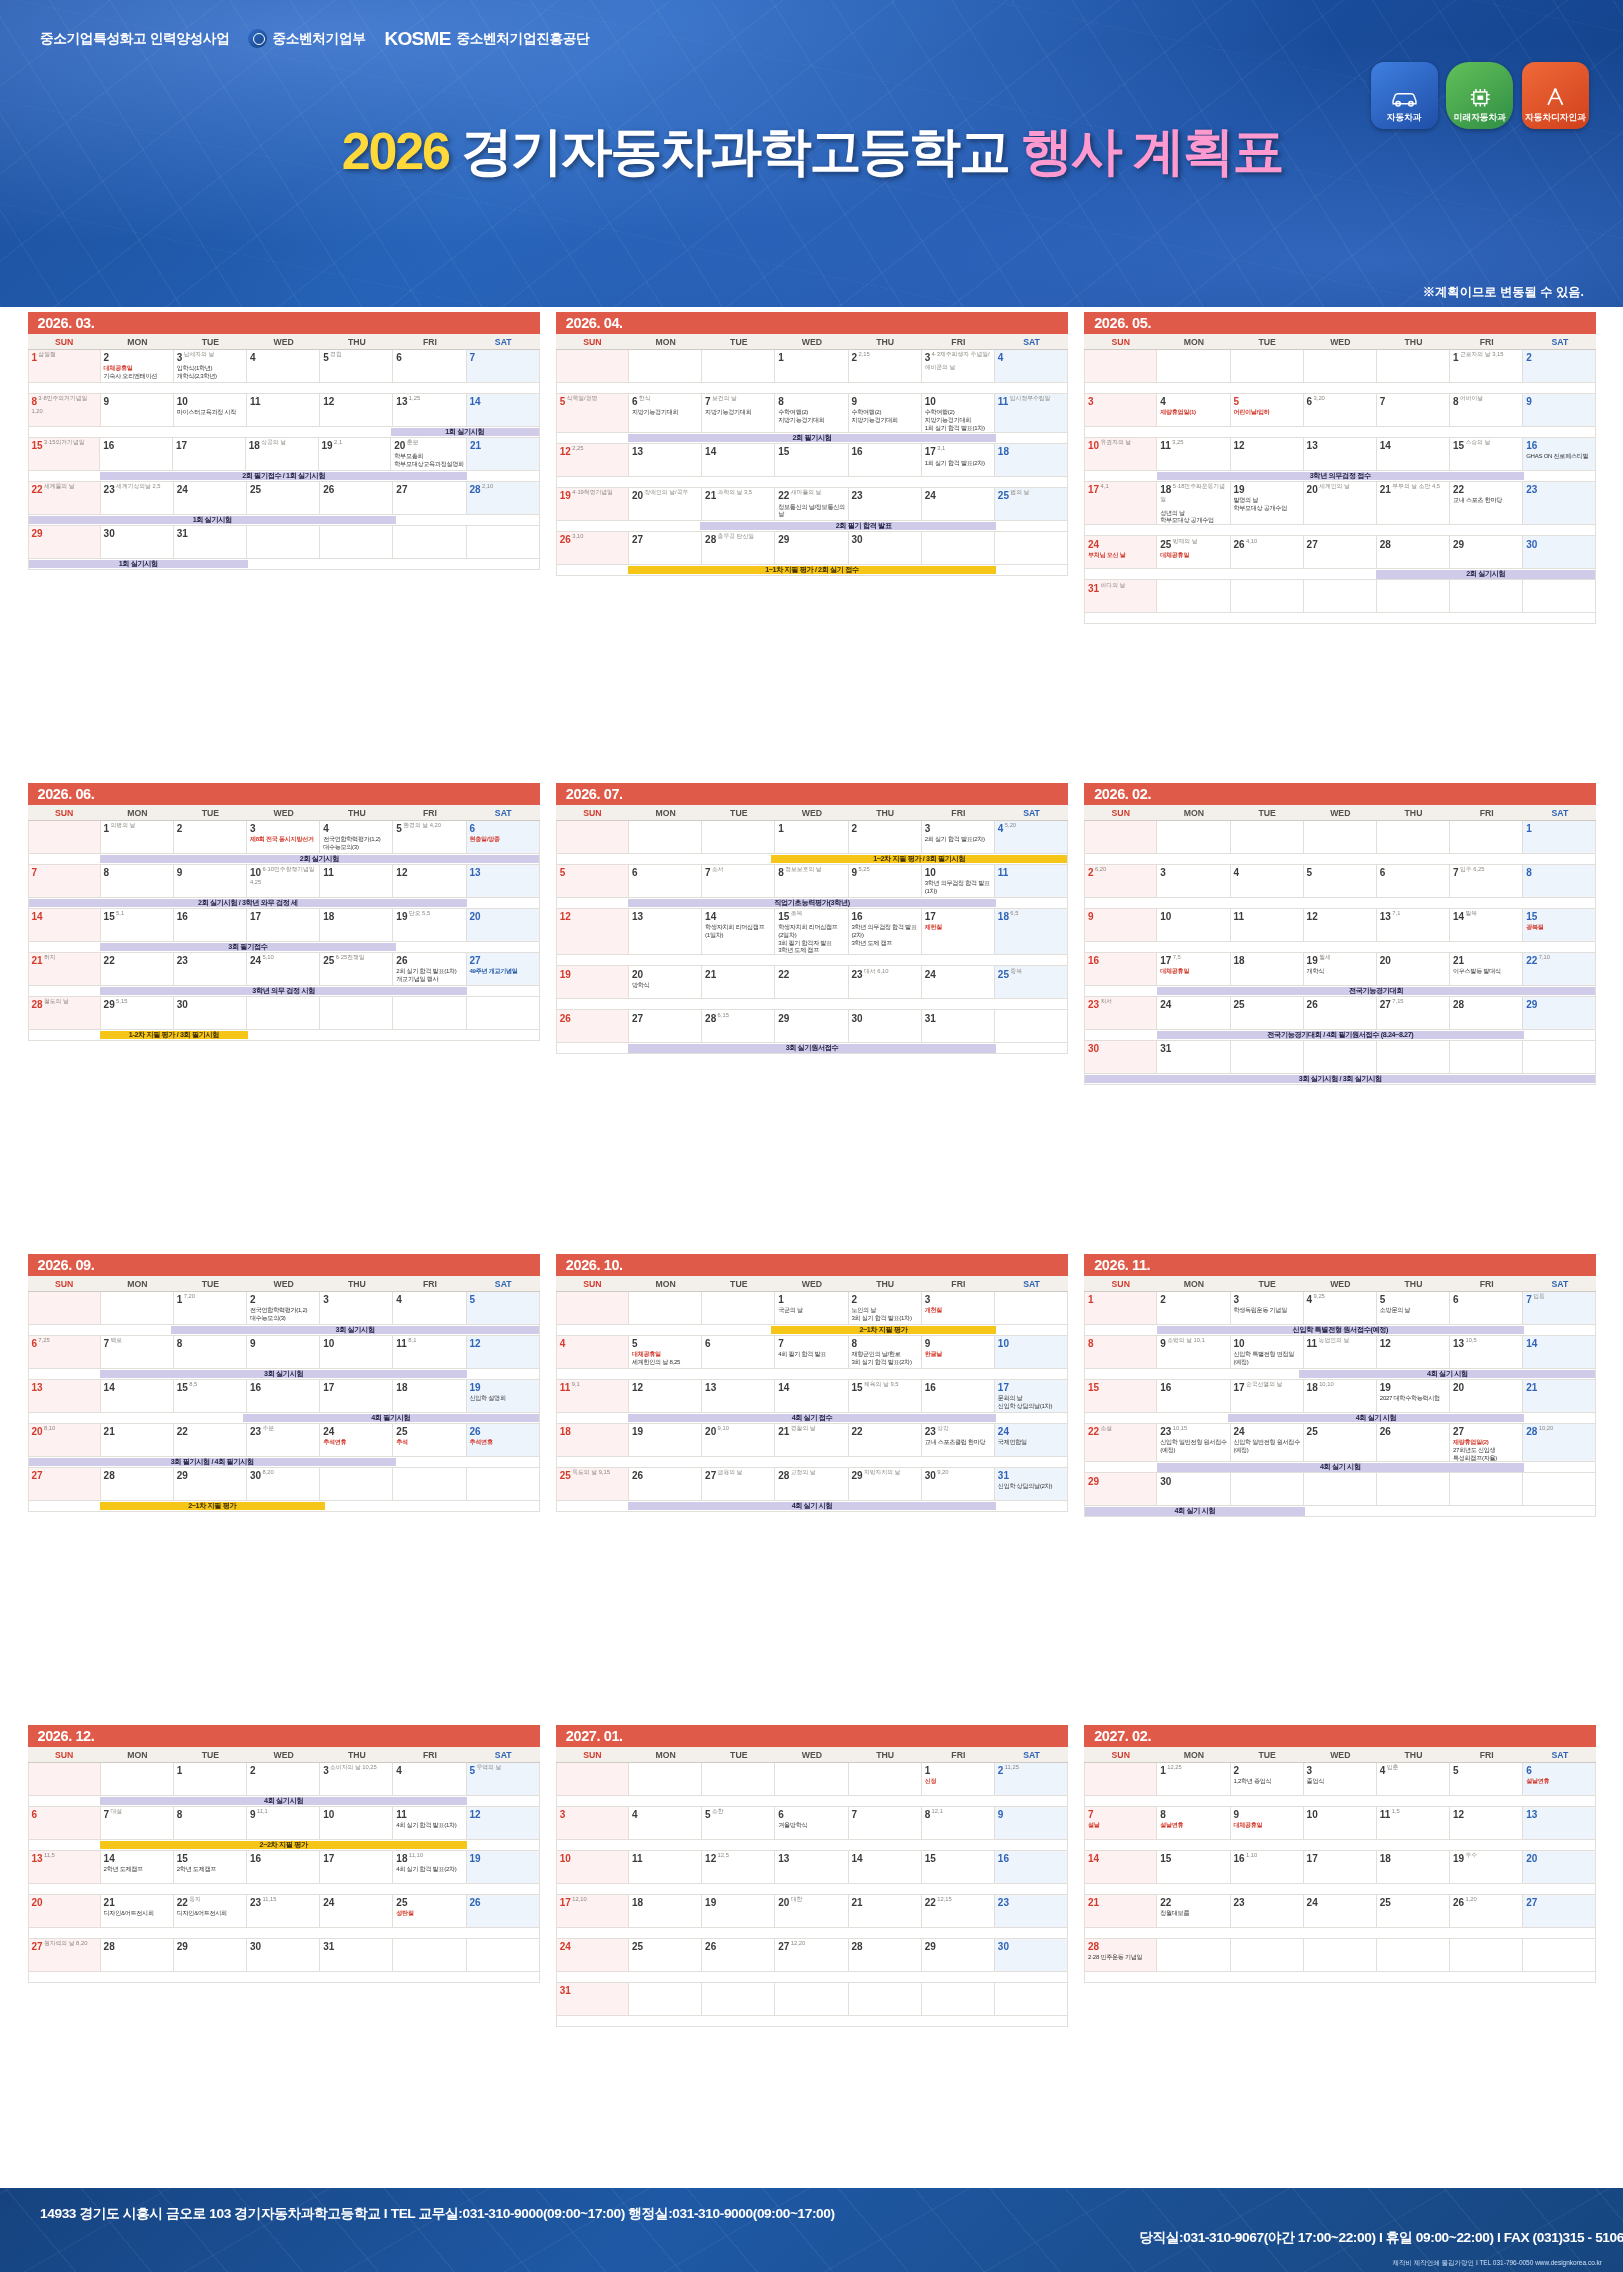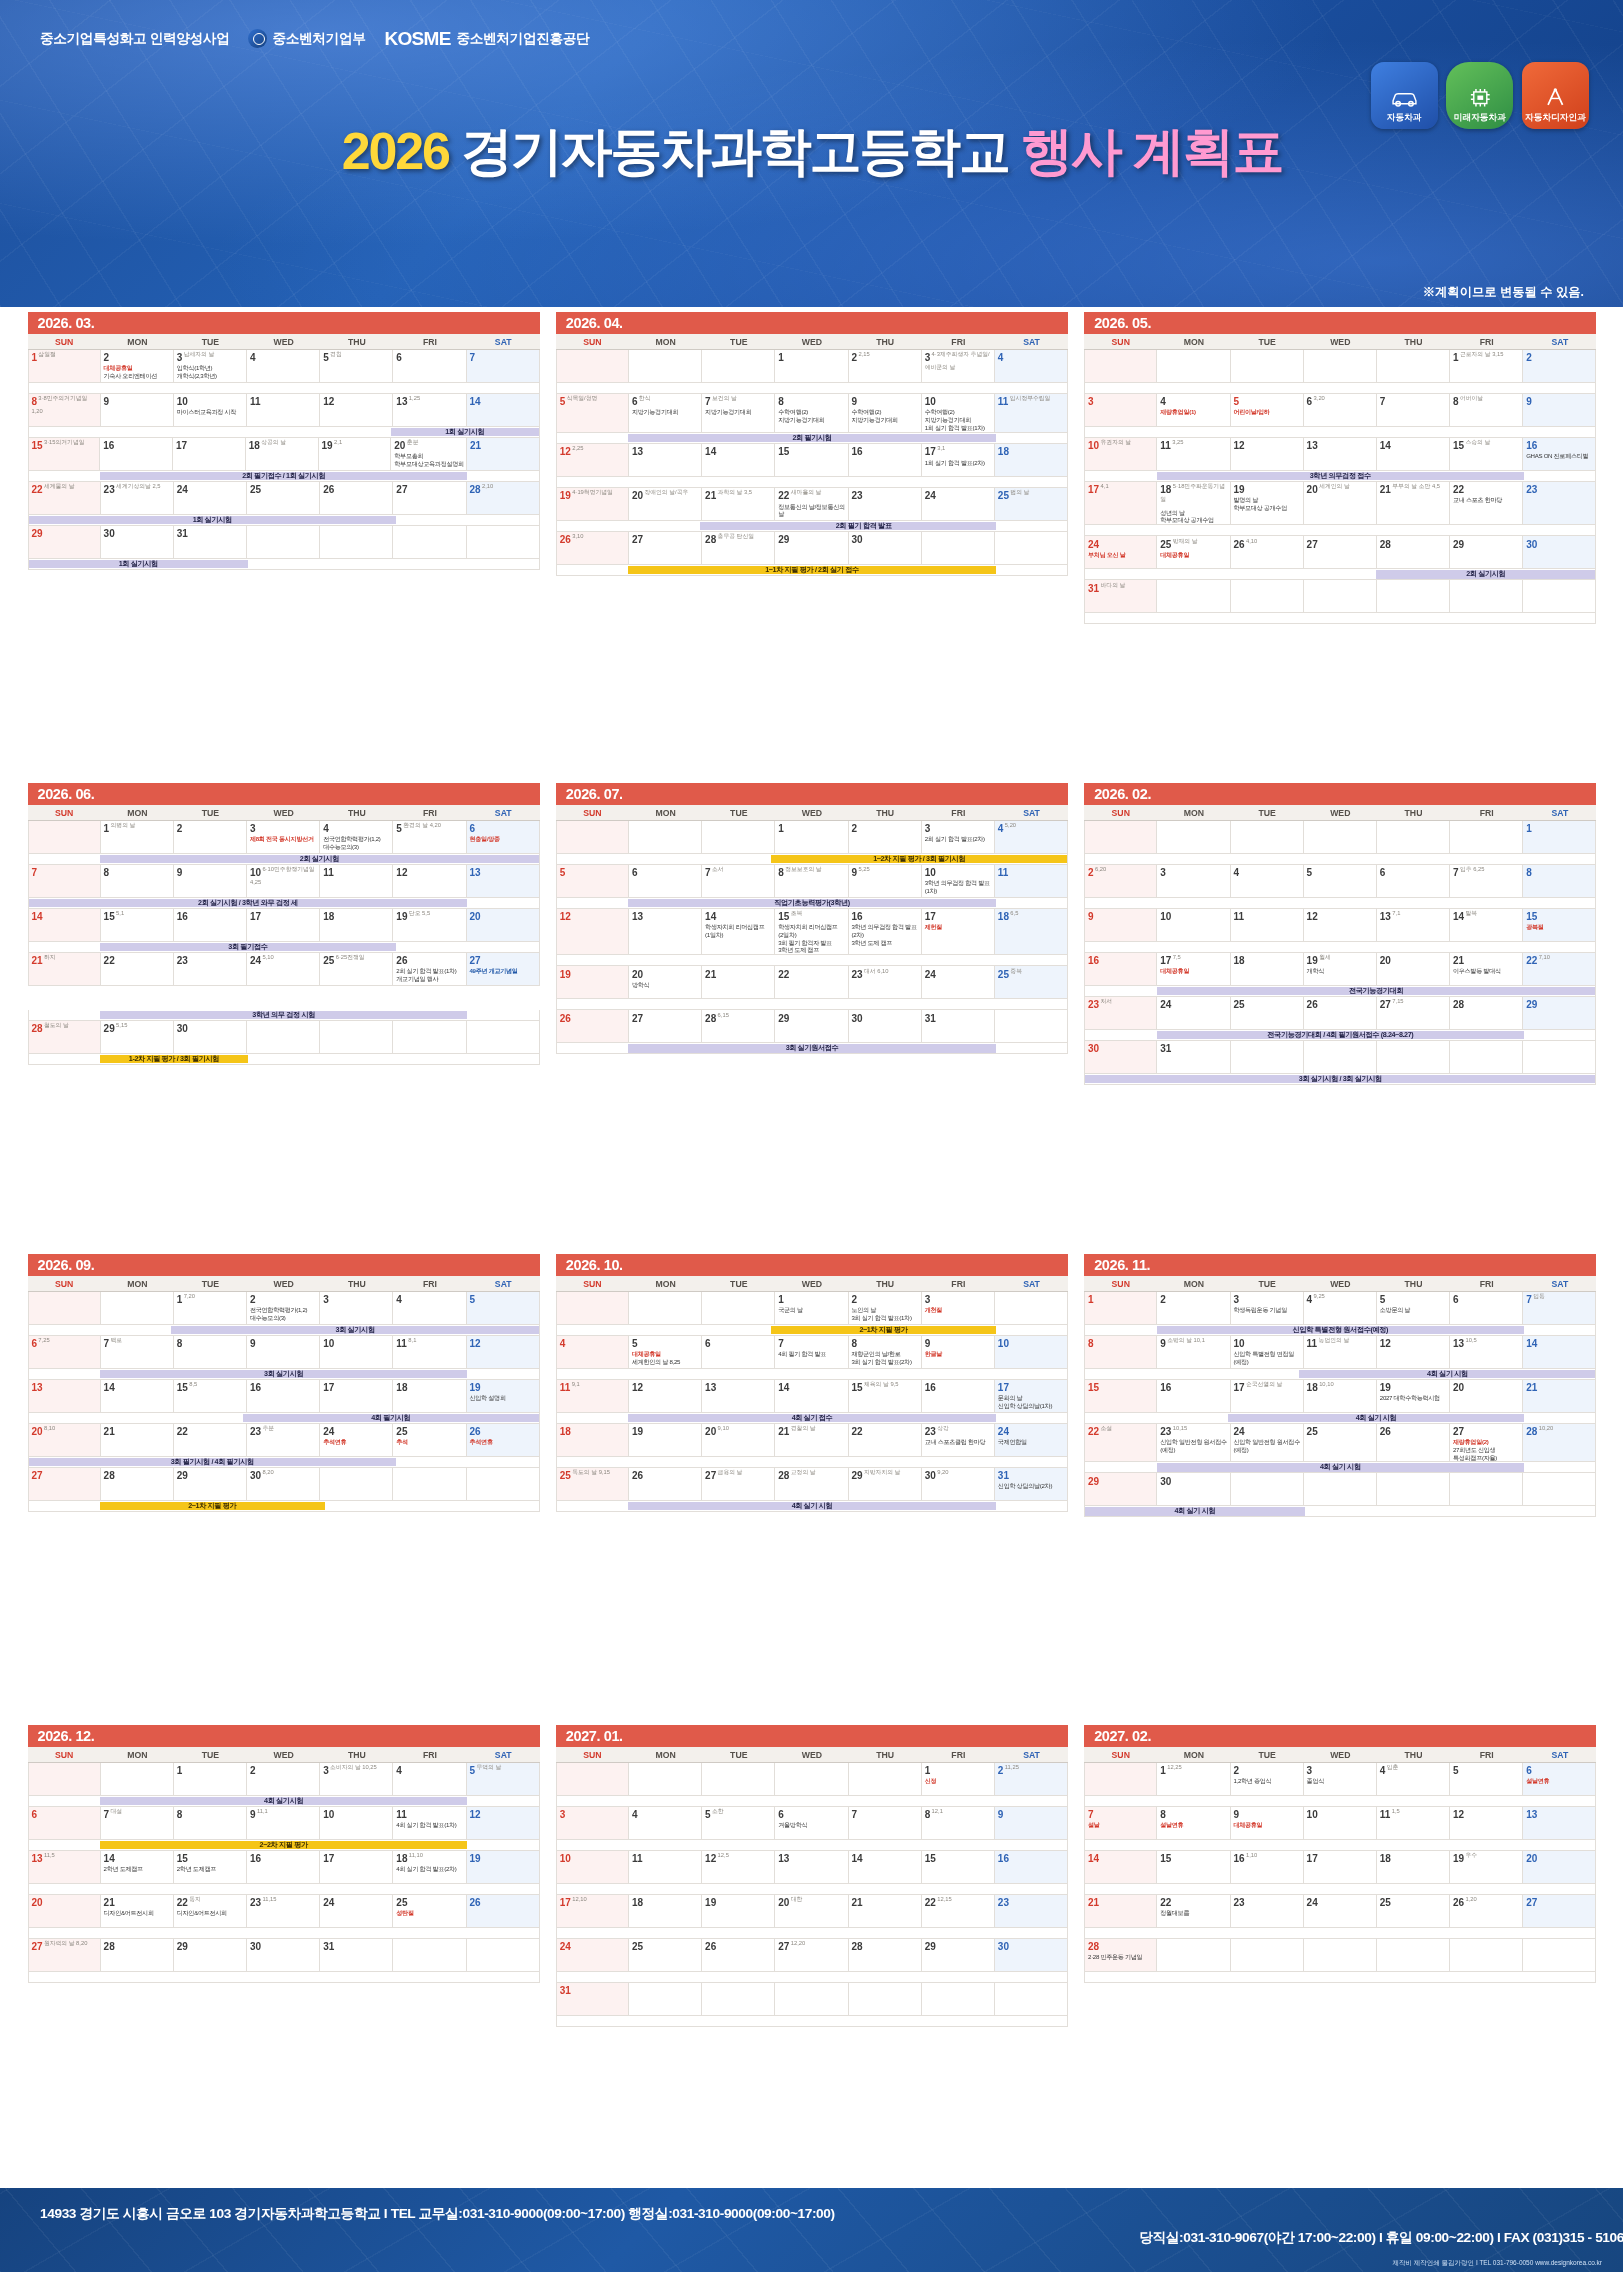--- a/index.html
+++ b/index.html
@@ -564,21 +564,21 @@
         <div class="week">
           <div class="days">
             <div class="day"><span class="dnum red">21</span><span class="lunar">하지</span></div>
             <div class="day"><span class="dnum">22</span></div>
             <div class="day"><span class="dnum">23</span></div>
             <div class="day"><span class="dnum">24</span><span class="lunar">5,10</span></div>
             <div class="day"><span class="dnum">25</span><span class="lunar">6·25전쟁일</span></div>
             <div class="day"><span class="dnum">26</span><span class="ev">2회 실기 합격 발표(1차)</span><span class="ev">개교기념일 행사</span></div>
             <div class="day"><span class="dnum blue">27</span><span class="ev blue">49주년 개교기념일</span></div>
           </div>
-          <div class="bar bar-lav" style="height: 11px; margin-top: 24px;">
+          <div class="bar bar-lav" style="height: 11px;">
             <div class="bar-inner" style="left: 14%; right: 14%;">3학년 의무 검정 시험</div>
           </div>
         </div>
         <div class="week">
           <div class="days">
             <div class="day"><span class="dnum red">28</span><span class="lunar">철도의 날</span></div>
             <div class="day"><span class="dnum">29</span><span class="lunar">5,15</span></div>
             <div class="day"><span class="dnum">30</span></div>
             <div class="day empty"></div>
             <div class="day empty"></div>

